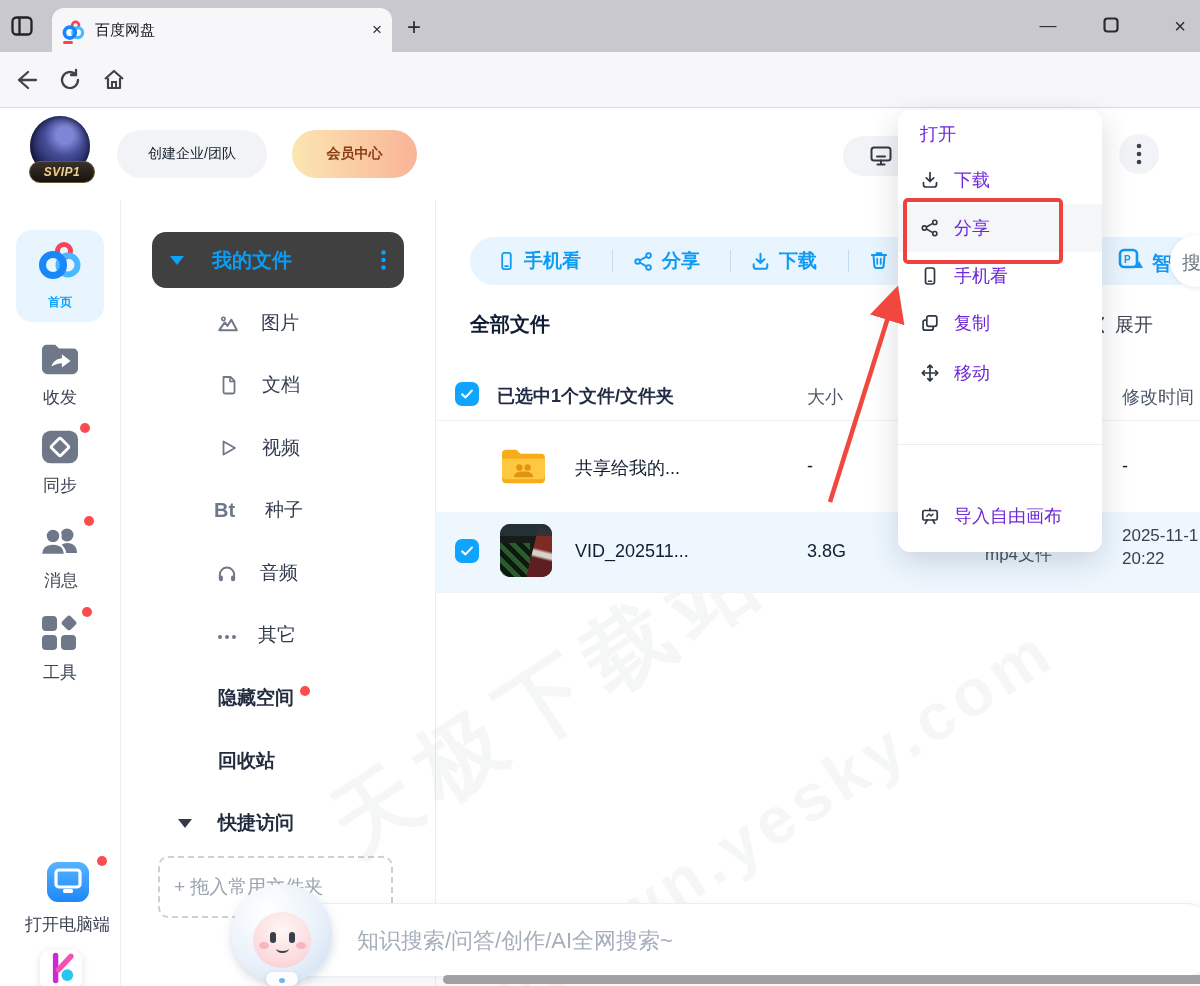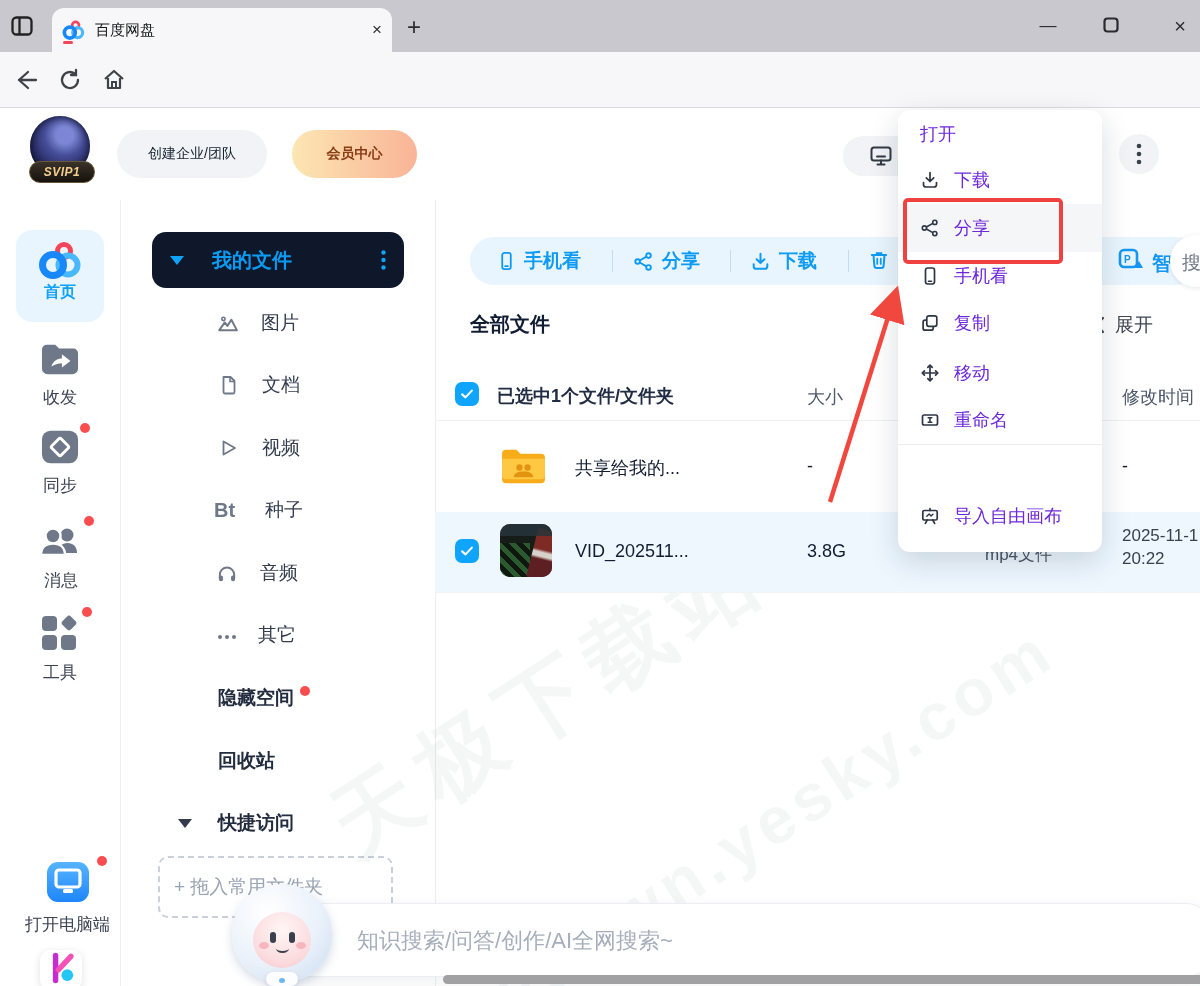--- a/index.html
+++ b/index.html
@@ -28,21 +28,21 @@
   .member{background:linear-gradient(90deg,#fce6b2,#f9b497);color:#8a3c14;font-weight:700;}
   .svip{background:linear-gradient(#3a332a,#16110c);border:1px solid #6b5636;color:#f3cf8e;
         font-size:12px;font-weight:700;font-style:italic;border-radius:11px;text-align:center;line-height:20px;letter-spacing:.5px;}
 
   
   .rail-label{font-size:17px;color:#3c4454;text-align:center;}
   .rail-active{background:#e9f5fe;border-radius:16px;}
   .reddot{width:10px;height:10px;border-radius:50%;background:#fb4d50;}
 
   
-  .tree-root{background:#0f172a;border-radius:14px;}
+  .tree-root{background:#404040;border-radius:14px;}
   .tree-root-label{font-size:20px;font-weight:700;color:#0a9cf5;}
   .caret-blue{width:0;height:0;border-left:7px solid transparent;border-right:7px solid transparent;border-top:9px solid #0fa2f8;}
   .caret-dark{width:0;height:0;border-left:7px solid transparent;border-right:7px solid transparent;border-top:9px solid #333b49;}
   .tree-item-label{font-size:19px;color:#333d4f;}
   .tree-section-label{font-size:19px;font-weight:700;color:#222c3e;}
   .dashedbox{border:2px dashed #c9d0da;border-radius:10px;color:#9aa4b2;font-size:19px;}
 
   
   .ctoolbar{background:#e9f5fe;border-radius:24px;}
   .tbtn{display:flex;align-items:center;gap:8px;color:#0f9bf4;font-size:19px;font-weight:700;}
@@ -176,21 +176,21 @@
   <div class="abs vline" style="left:435px;top:200px;height:786px"></div>
 
   <div class="abs rail-active" style="left:16px;top:230px;width:88px;height:92px">
     <div style="margin:10px auto 0;width:44px">
       <svg width="44" height="40" viewBox="0 0 44 40">
           <circle cx="26" cy="11" r="6.5" fill="none" stroke="#f4445a" stroke-width="5"></circle>
           <circle cx="30" cy="25" r="9.5" fill="none" stroke="#49b8ff" stroke-width="6"></circle>
           <circle cx="15" cy="25" r="10.5" fill="none" stroke="#1787fa" stroke-width="7"></circle>
         </svg>
     </div>
-    <div style="text-align:center;margin-top:2px;font-size:16px;font-weight:700;color:#0fa2f8">首页</div>
+    <div style="text-align:center;margin-top:14px;font-size:12px;font-weight:700;color:#0fa2f8">首页</div>
   </div>
 
   <div class="abs" style="left:38px;top:340px;width:60px">
     <svg width="44" height="38" viewBox="0 0 44 40">
         <path d="M3 10a5 5 0 0 1 5-5h9l4 4h15a5 5 0 0 1 5 5v16a6 6 0 0 1-6 6H9a6 6 0 0 1-6-6z" fill="#6e7888"></path>
         <path d="M13 28c1.5-6 6.5-8.5 11-8.5V15l9 7-9 7v-4.5c-4 0-8 1.5-11 3.5z" fill="#fff"></path>
       </svg>
     <div class="rail-label" style="margin-top:8px;width:44px">收发</div>
   </div>
 
@@ -466,29 +466,20 @@
     </div>
     <div class="mi" style="top:239px">
       <span class="ic">
           <svg width="20" height="20" viewBox="0 0 20 20">
             <path d="M10 2.2v15.6M2.2 10h15.6" fill="none" stroke="#2e3644" stroke-width="1.7"></path>
             <path d="m7.8 4.4 2.2-2.2 2.2 2.2M7.8 15.6l2.2 2.2 2.2-2.2M4.4 7.8 2.2 10l2.2 2.2M15.6 7.8 17.8 10l-2.2 2.2" fill="none" stroke="#2e3644" stroke-width="1.7" stroke-linecap="round" stroke-linejoin="round"></path>
           </svg>
         </span>
       <span class="lbl">移动</span>
     </div>
-    <div class="mi" style="top:286px">
-      <span class="ic">
-          <svg width="20" height="20" viewBox="0 0 20 20">
-            <rect x="2.5" y="5" width="15" height="10" rx="1.8" fill="none" stroke="#2e3644" stroke-width="1.7"></rect>
-            <path d="M8.2 7.8h3.6M10 7.8v4.4M8.2 12.2h3.6" stroke="#2e3644" stroke-width="1.5" stroke-linecap="round"></path>
-          </svg>
-        </span>
-      <span class="lbl">重命名</span>
-    </div>
     <div style="position:absolute;left:0;top:334px;width:204px;height:1px;background:#ececef"></div>
     <div class="mi" style="top:382px">
       <span class="ic">
           <svg width="20" height="20" viewBox="0 0 20 20">
             <rect x="2.8" y="4.5" width="14.4" height="9.5" rx="1.6" fill="none" stroke="#2e3644" stroke-width="1.7"></rect>
             <path d="M10 2.5v2M7.2 14l-1.8 3.4M12.8 14l1.8 3.4" fill="none" stroke="#2e3644" stroke-width="1.7" stroke-linecap="round"></path>
             <path d="m6.8 10.2 2.3-2.3 2 2 1.9-1.6" fill="none" stroke="#2e3644" stroke-width="1.4" stroke-linecap="round" stroke-linejoin="round"></path>
           </svg>
         </span>
       <span class="lbl">导入自由画布</span>

